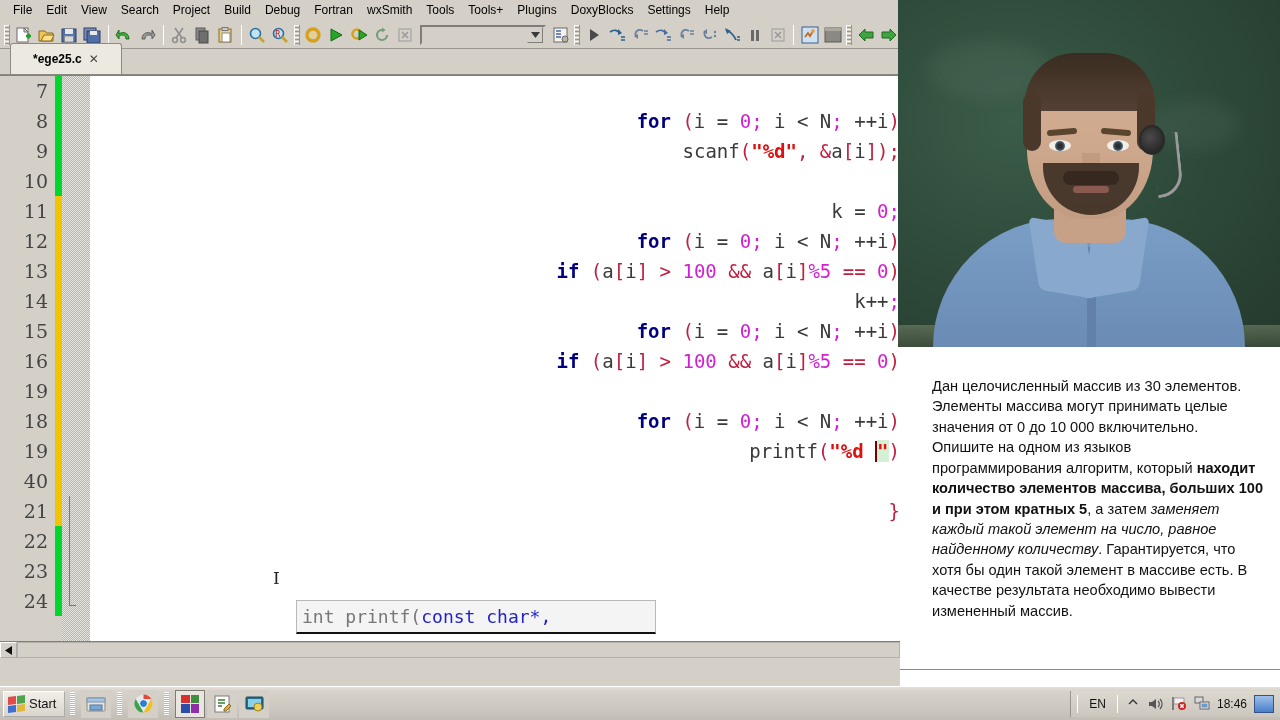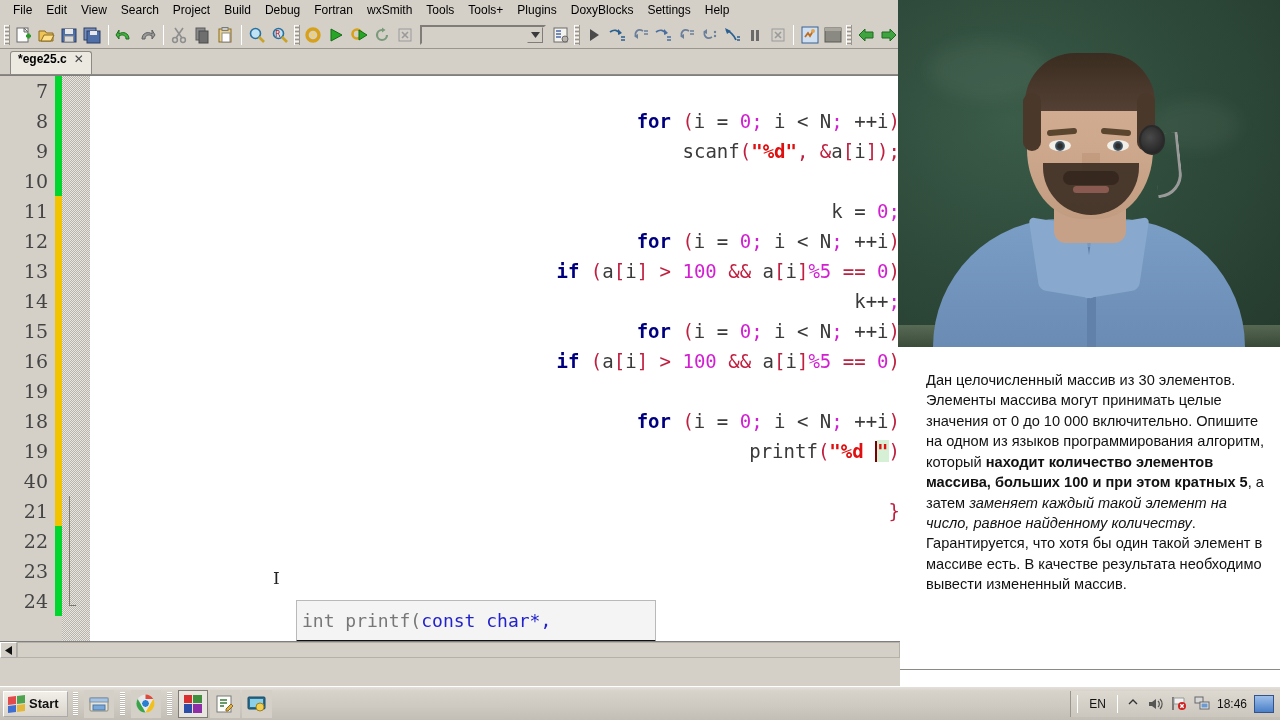--- a/index.html
+++ b/index.html
@@ -43,22 +43,22 @@
   .tbicon { width:22px; height:22px; margin:0 1px; display:flex; align-items:center; justify-content:center; }
   .tbicon svg { display:block; }
   .combo { width:132px; height:20px; background:#d4d0c8; border:2px inset #d4d0c8; display:flex;
            align-items:center; justify-content:flex-end; margin:0 3px; }
   .combo .arrow { width:16px; height:16px; background:#d4d0c8; border:1px outset #d4d0c8;
                   display:flex; align-items:center; justify-content:center; margin-right:1px; }
 
   
   .tabstrip { height:26px; background:#d4d0c8; display:flex; align-items:flex-end; padding-left:10px;
               border-bottom:1px solid #8d8a84; }
-  .tab { height:23px; background:#ece9e1; border:1px solid #8d8a84; border-bottom:none;
-         border-radius:3px 3px 0 0; display:flex; padding:0 7px; gap:7px; }
+  .tab { height:31px; background:#ece9e1; border:1px solid #8d8a84; border-bottom:none;
+         border-radius:3px 3px 0 0; display:flex; align-items:center; padding:0 22px; gap:7px; }
   .tab-label { font-size:12px; font-weight:bold; color:#000; }
   .tab-close { font-size:12px; color:#444; }
 
   
   .editor-wrap { position:relative; width:900px; height:583px; background:#fff;
                  border-top:1px solid #7f7f7f; display:flex; }
   .gutter-numbers { width:55px; background:#d4d0c8; color:#444; font-family:"DejaVu Serif", serif;
                     font-size:19px; text-align:right; padding-right:7px; }
   .gutter-numbers div { height:30px; line-height:30px; }
   .change-bar { width:7px; background:#d4d0c8; }
@@ -86,21 +86,21 @@
   .brc  { color:#c02040; }
   .amp  { color:#c02040; }
 
   .caret { display:inline-block; width:2px; height:21px; background:#7a0000; vertical-align:-4px; }
   .sel-hl { background:#d6f0d6; }
 
   .mouse-caret { position:absolute; color:#222; font-family:"DejaVu Serif",serif; font-size:17px; }
 
   
   .calltip {
-    position:absolute; left:296px; top:524px; width:360px; height:42px;
+    position:absolute; left:296px; top:524px; width:360px; height:34px;
     background:#f4f4f4; border:1px solid #b9b9b9; border-bottom:2px solid #111;
     font-family:"DejaVu Sans Mono","Liberation Mono",monospace; font-size:18px;
     display:flex; align-items:center; padding-left:5px; white-space:nowrap; overflow:hidden;
   }
   .ct-gray { color:#777; }
   .ct-blue { color:#2222cc; }
 
   
   .hscroll { position:absolute; left:0; bottom:0; width:900px; height:17px; background:#d4d0c8;
              border-top:1px solid #7f7f7f; display:flex; align-items:center; }
@@ -160,41 +160,41 @@
                   border:3px solid #9a9a9a; border-left:none; border-top:none;
                   border-radius:0 0 24px 0; transform:rotate(-6deg); }
 
   
   .problem {
     position:absolute; left:0; top:347px; width:380px; height:322px;
     background:#fff; padding:19px 6px 0 22px;
     font-family:"Liberation Sans", sans-serif; font-size:14.6px; line-height:1.40;
     color:#111; text-align:left;
   }
-  .problem p { margin:4px; }
+  .problem p { margin:10px; }
   .problem b { font-weight:bold; }
   .problem i { font-style:italic; }
   .gap { height:15px; }
   .panel-frame { position:absolute; left:0; top:669px; width:380px; height:17px; background:#fff;
                  border-top:1px solid #8d8a84; }
 
   
   #taskbar { position:absolute; left:0; top:686px; width:1280px; height:34px;
              background:linear-gradient(to bottom,#e4e1da 0%,#d7d3cb 12%,#cdc9c0 60%,#c2beb5 100%);
              border-top:1px solid #fff; display:flex; align-items:center; }
   .start-btn { margin-left:3px; height:26px; display:flex; align-items:center; gap:4px;
                padding:0 8px 0 4px; background:linear-gradient(to bottom,#f2efe9,#d9d5cc);
                border:1px outset #fff; }
   .start-flag { width:17px; height:16px; display:grid; grid-template-columns:1fr 1fr; grid-template-rows:1fr 1fr;
                 gap:1px; transform:skewY(-6deg); }
   .start-flag i:nth-child(1){ background:#e14b4b; }
   .start-flag i:nth-child(2){ background:#4fa34f; }
   .start-flag i:nth-child(3){ background:#3f6fd0; }
   .start-flag i:nth-child(4){ background:#e3b73c; }
-  .start-label { font-size:13px; font-weight:bold; color:#111; }
+  .start-label { font-size:13px; font-weight:normal; color:#111; }
   .tb-divider { width:5px; height:24px; margin:0 5px;
                 background:repeating-linear-gradient(to bottom,#fff 0 1px,#bdb9b0 1px 2px); }
   .qbtn { width:30px; height:28px; margin:0 1px; display:flex; align-items:center; justify-content:center;
           background:#d4d0c8; border:1px solid transparent; }
   .qbtn.active { background:#e9e6df; border:1px solid #7f7c75; }
   .tray { margin-left:auto; display:flex; align-items:center; height:26px; padding:0 6px; gap:7px;
           background:linear-gradient(to bottom,#ddd9d1,#cbc7be); border-left:1px solid #9a968e; }
   .tray-lang { font-size:12px; color:#111; padding:0 4px; }
   .tray-sep { width:1px; height:18px; background:#9a968e; border-right:1px solid #fff; }
   .tray-time { font-size:12px; color:#111; }

